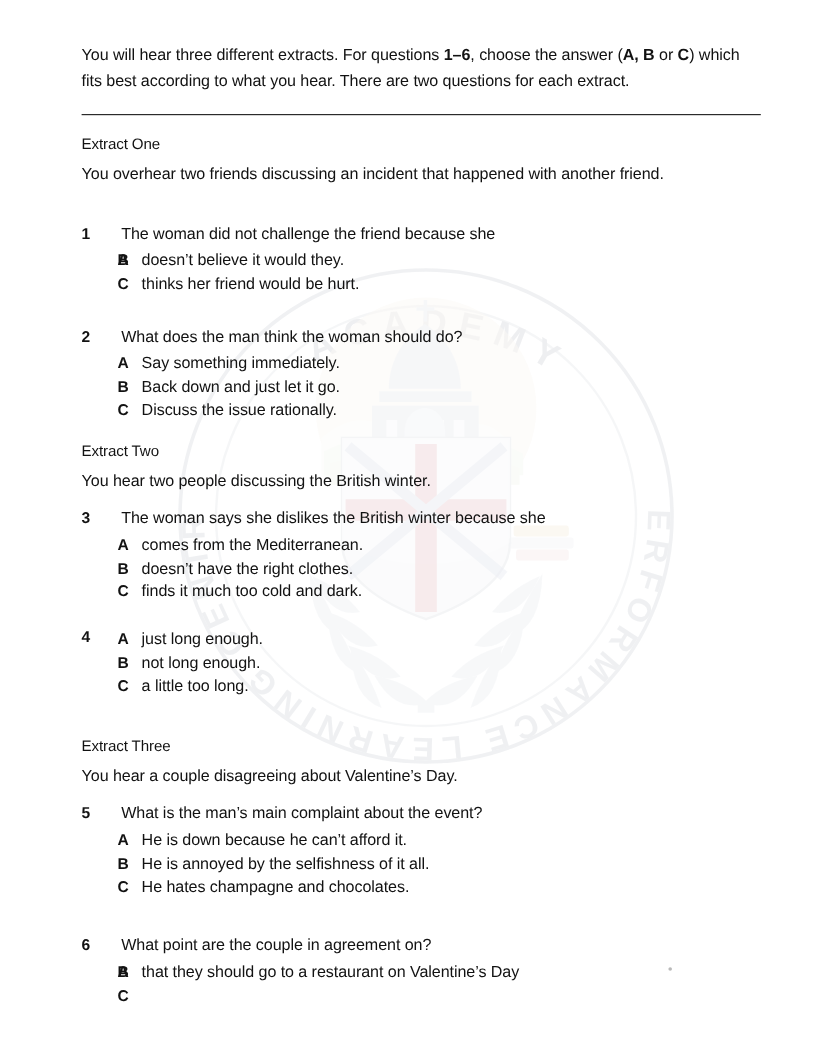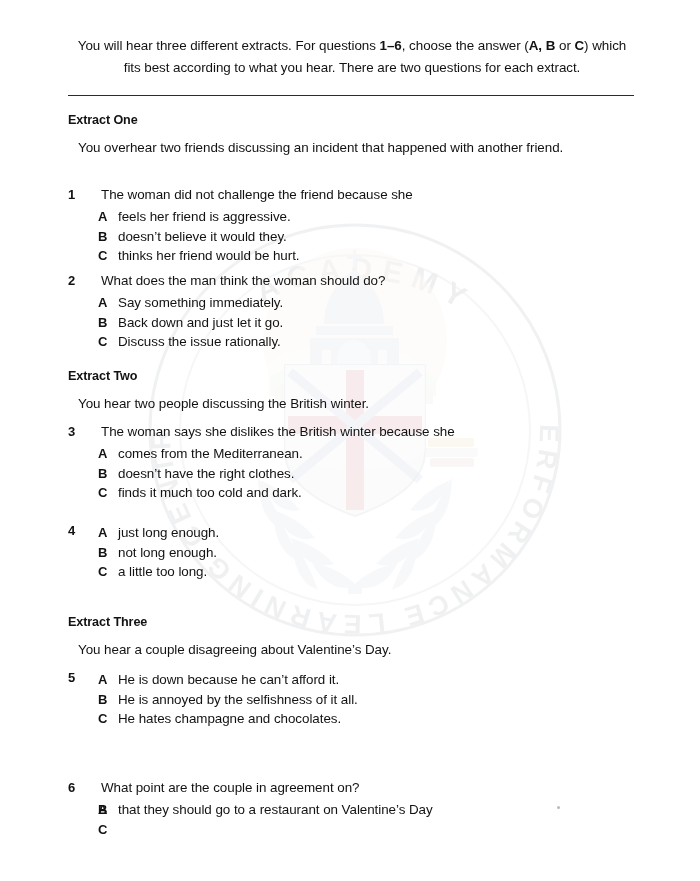--- a/index.html
+++ b/index.html
@@ -39,47 +39,46 @@
   }
 
   .intro {
     position: absolute;
     left: 68px;
     top: 22px;
     width: 568px;
     font-size: 13.4px;
     line-height: 21.5px;
     letter-spacing: -0.05px;
-    text-align: center;
   }
   .intro b { font-weight: bold; }
 
   .rule {
     position: absolute;
     left: 68px;
     top: 95px;
     width: 566px;
     height: 0;
     border-top: 1.4px solid #2b2b2b;
   }
 
   .extract-block { position: absolute; left: 68px; width: 568px; }
 
   .extract-heading {
     font-size: 12.6px;
-    font-weight: bold;
+    font-weight: normal;
     line-height: 16px;
     letter-spacing: -0.1px;
     margin: 0 0 7px 0;
   }
   .extract-intro {
     font-size: 13.4px;
     line-height: 20px;
     letter-spacing: -0.05px;
-    margin: 10px;
+    margin: 0;
   }
 
   .question { position: absolute; left: 68px; width: 568px; }
 
   .q-stem {
     position: relative;
     padding-left: 33px;
     font-size: 13.4px;
     line-height: 20px;
     letter-spacing: -0.05px;
@@ -221,21 +220,20 @@
   </div>
 
   <div class="question" style="top:185px;">
     <div class="q-stem">
       <span class="q-num">1</span>
       <span>The woman did not challenge the friend because she</span>
     </div>
     <ul class="options">
       <li class="option">
         <span class="opt-letter">A</span>
-        <span>feels her friend is aggressive.</span>
       </li>
       <li class="option">
         <span class="opt-letter">B</span>
         <span>doesn’t believe it would they.</span>
       </li>
       <li class="option">
         <span class="opt-letter">C</span>
         <span>thinks her friend would be hurt.</span>
       </li>
     </ul>
@@ -309,20 +307,21 @@
   </div>
 
   <div class="extract-block" style="top:614px;">
     <div class="extract-heading">Extract Three</div>
     <p class="extract-intro">You hear a couple disagreeing about Valentine’s Day.</p>
   </div>
 
   <div class="question" style="top:668px;">
     <div class="q-stem">
       <span class="q-num">5</span>
+      <span>What is the man’s main complaint about the event?</span>
     </div>
     <ul class="options">
       <li class="option">
         <span class="opt-letter">A</span>
         <span>He is down because he can’t afford it.</span>
       </li>
       <li class="option">
         <span class="opt-letter">B</span>
         <span>He is annoyed by the selfishness of it all.</span>
       </li>

